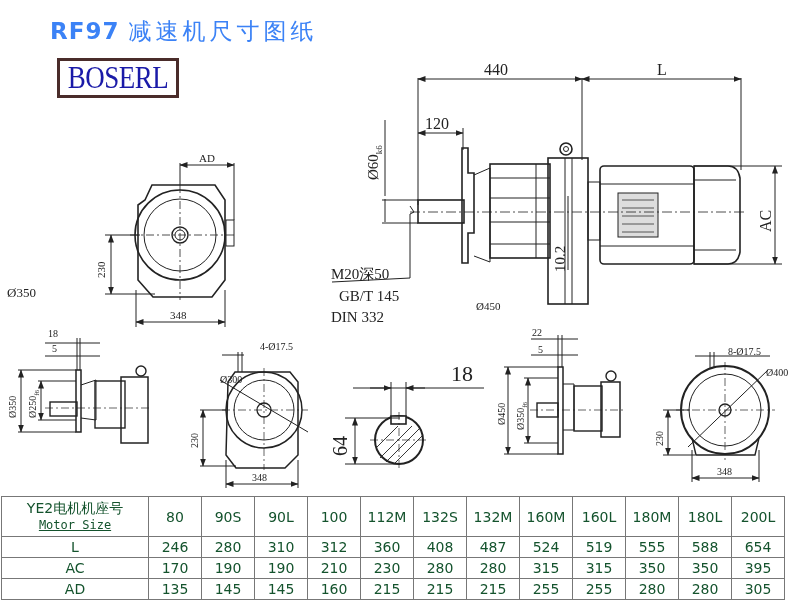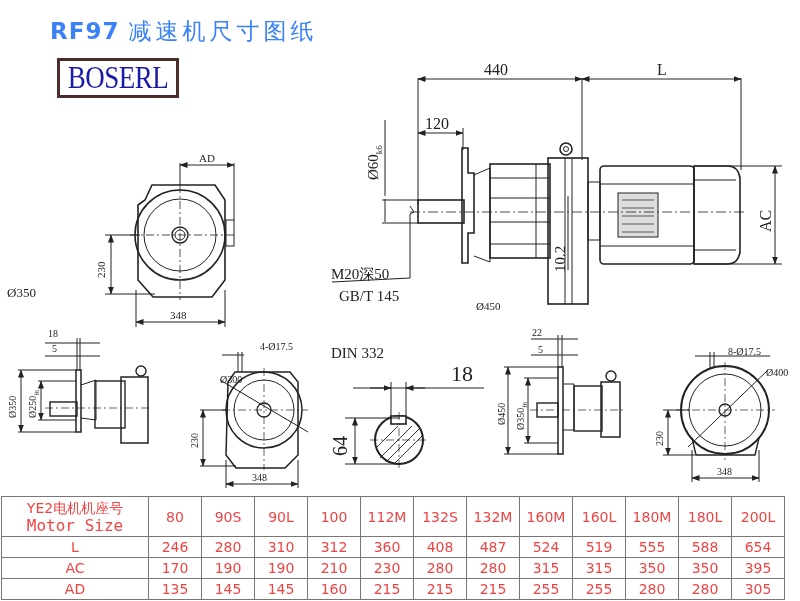--- a/index.html
+++ b/index.html
@@ -4,27 +4,27 @@
 <style>
   html,body{margin:0;padding:0;background:#fff;}
   body{width:800px;height:601px;position:relative;overflow:hidden;font-family:"Liberation Serif",serif;color:#111;}
   .title{position:absolute;left:50px;top:16px;font-family:"DejaVu Sans",sans-serif;font-weight:bold;font-size:23px;letter-spacing:1px;color:#3b82f6;}
   .title .cn{font-family:"DejaVu Serif",serif;font-weight:normal;letter-spacing:4px;}
   .brand{position:absolute;left:57px;top:58px;width:122px;height:40px;border:3px solid #4a2c2a;box-sizing:border-box;display:flex;align-items:center;justify-content:center;}
   .brand span{font-family:"Liberation Serif",serif;font-size:27px;color:#1a1aa8;letter-spacing:-0.5px;transform:scaleY(1.15);display:inline-block;}
   svg.drawing{position:absolute;left:0;top:0;}
   .lbl{position:absolute;font-family:"Liberation Serif",serif;color:#222;white-space:nowrap;line-height:1;}
   .vert{transform-origin:left top;transform:rotate(-90deg);}
-  table.spec{position:absolute;left:1px;top:496px;border-collapse:collapse;font-family:"DejaVu Sans",sans-serif;font-size:14px;color:#ef4444;}
+  table.spec{position:absolute;left:1px;top:496px;border-collapse:collapse;font-family:"DejaVu Sans",sans-serif;font-size:14px;color:#14532d;}
   table.spec td{border:1.5px solid #777;text-align:center;padding:0;height:20px;}
   table.spec tr.hdr td{height:39px;}
   table.spec td.rowhead{width:146px;}
   table.spec td.val{width:52px;}
   .hdr1{font-size:14px;line-height:17px;}
-  .hdr2{font-family:"DejaVu Sans Mono",monospace;font-size:16px;line-height:17px;}
+  .hdr2{font-family:"DejaVu Sans Mono",monospace;font-size:12px;line-height:17px;text-decoration:underline;}
 </style>
 </head>
 <body>
 
 <div class="title">
   <span>RF97</span>
   <span class="cn">减速机尺寸图纸</span>
 </div>
 <div class="brand">
   <span>BOSERL</span>
@@ -227,21 +227,21 @@
 <div class="lbl" style="left:657px;top:62px;font-size:16px;">L</div>
 <div class="lbl" style="left:425px;top:116px;font-size:16px;">120</div>
 <div class="lbl vert" style="left:366px;top:180px;font-size:15px;">
   <span>Ø60</span><sub style="font-size:9px;">k6</sub>
 </div>
 <div class="lbl vert" style="left:553px;top:272px;font-size:15px;">10.2</div>
 <div class="lbl vert" style="left:758px;top:232px;font-size:16px;">AC</div>
 <div class="lbl" style="left:476px;top:301px;font-size:11px;">Ø450</div>
 <div class="lbl" style="left:331px;top:267px;font-size:15px;">M20深50</div>
 <div class="lbl" style="left:331px;top:289px;font-size:15px;margin-left:8px;">GB/T 145</div>
-<div class="lbl" style="left:331px;top:310px;font-size:15px;margin-top:36px;">DIN 332</div>
+<div class="lbl" style="left:331px;top:310px;font-size:15px;">DIN 332</div>
 
 <div class="lbl" style="left:199px;top:153px;font-size:11px;">AD</div>
 <div class="lbl vert" style="left:96px;top:278px;font-size:11px;">230</div>
 <div class="lbl" style="left:170px;top:310px;font-size:11px;">348</div>
 <div class="lbl" style="left:7px;top:286px;font-size:13px;">Ø350</div>
 
 <div class="lbl" style="left:48px;top:329px;font-size:10px;">18</div>
 <div class="lbl" style="left:52px;top:344px;font-size:10px;">5</div>
 <div class="lbl vert" style="left:8px;top:418px;font-size:10px;">Ø350</div>
 <div class="lbl vert" style="left:28px;top:418px;font-size:10px;">

